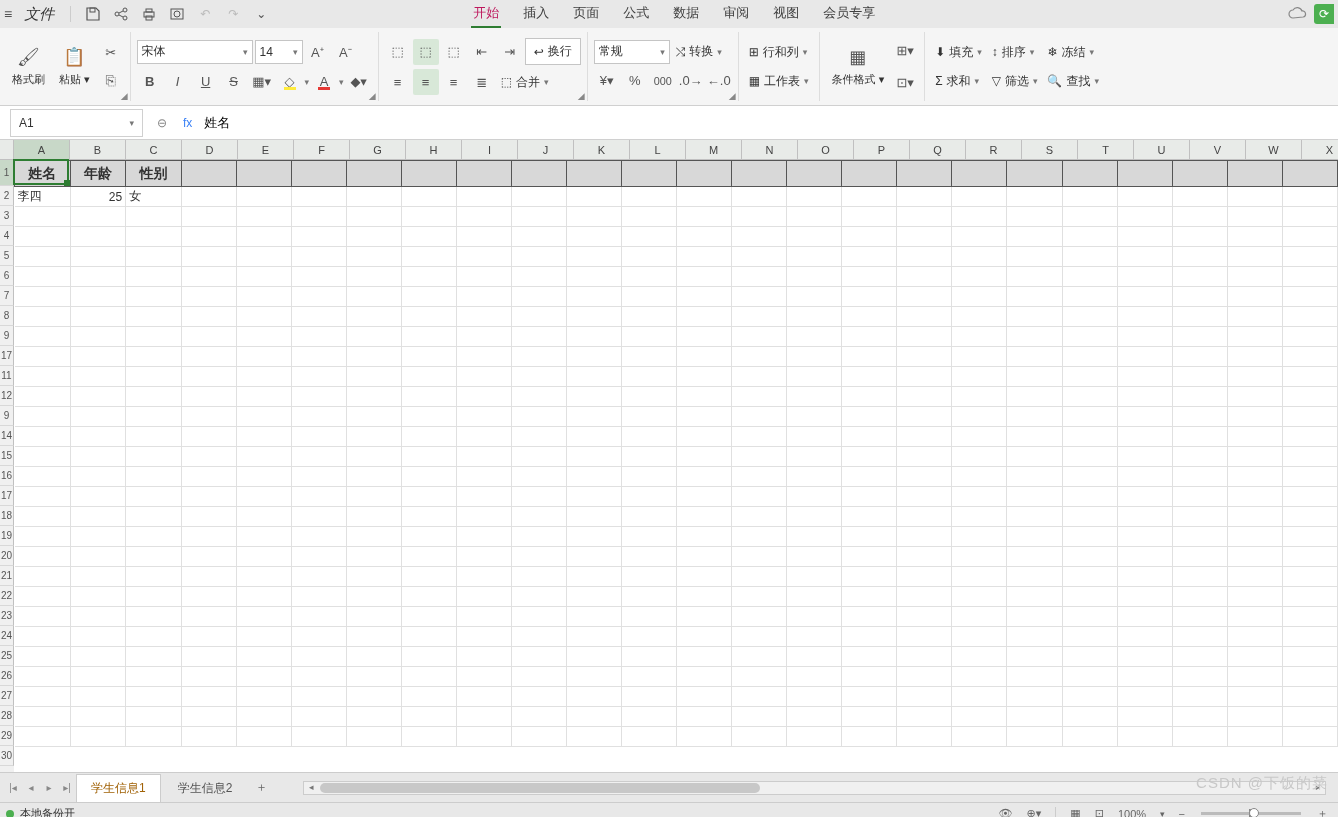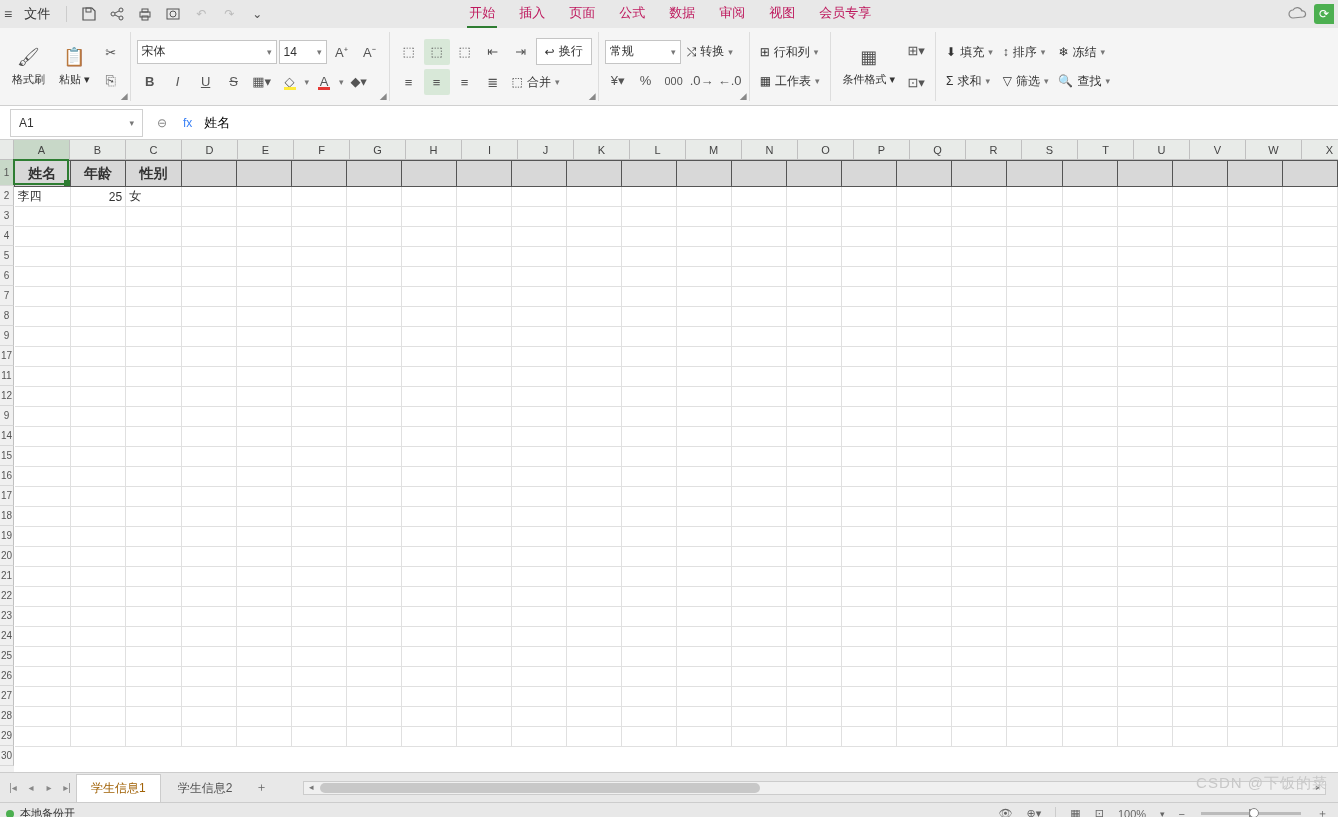--- a/index.html
+++ b/index.html
@@ -1,41 +1,41 @@
 <!DOCTYPE html>
 <html><head>
 <meta charset="utf-8">
 <style>
 * { margin: 0; padding: 0; box-sizing: border-box; font-family: "Microsoft YaHei", Arial, sans-serif; }
 body { background: #e8e8e8; width: 1338px; height: 817px; overflow: hidden; font-size: 12px; color: #333; }
 
 .titlebar { height: 28px; background: #e8e8e8; display: flex; align-items: center; padding: 0 4px; }
 .titlebar .left { display: flex; align-items: center; gap: 8px; }
 .titlebar .menu-icon { font-size: 14px; color: #555; cursor: pointer; }
-.titlebar .file-label { font-size: 13px; color: #333; padding: 0 4px; cursor: pointer; }
+.titlebar .file-label { font-size: 15px; color: #333; padding: 0 4px; cursor: pointer; font-style: italic; }
 .titlebar .sep { width: 1px; height: 16px; background: #ccc; margin: 0 4px; }
 .titlebar .qat-btn { width: 20px; height: 20px; display: flex; align-items: center; justify-content: center; color: #555; cursor: pointer; }
 .titlebar .tabs { display: flex; gap: 20px; margin-left: 200px; font-size: 13px; }
-.titlebar .tab { padding: 4px 2px; cursor: pointer; color: #be185d; }
+.titlebar .tab { padding: 4px 2px; cursor: pointer; color: #404040; }
 .titlebar .tab.active { color: #be185d; border-bottom: 2px solid #2e7d32; font-weight: 500; }
 .titlebar .right { margin-left: auto; display: flex; gap: 6px; }
 .titlebar .right .cloud { color: #888; }
 .titlebar .right .sync { background: #4caf50; color: #fff; border-radius: 3px 0 0 3px; padding: 2px 4px; }
 
 .ribbon { height: 78px; background: #f5f5f5; border-bottom: 1px solid #d0d0d0; display: flex; padding: 4px 0; }
 .ribbon-group { display: flex; flex-direction: row; align-items: center; padding: 0 6px; border-right: 1px solid #ddd; gap: 2px; position: relative; }
 .ribbon-group .expand-corner { position: absolute; bottom: 0; right: 2px; font-size: 9px; color: #888; cursor: pointer; }
 .big-btn { display: flex; flex-direction: column; align-items: center; justify-content: center; font-size: 11px; padding: 4px 6px; cursor: pointer; gap: 4px; min-width: 36px; }
 .big-btn .ico { font-size: 18px; color: #555; }
 .small-col { display: flex; flex-direction: column; gap: 2px; }
 .small-row { display: flex; gap: 2px; align-items: center; }
 .small-btn { width: 26px; height: 26px; display: flex; align-items: center; justify-content: center; cursor: pointer; color: #555; font-size: 13px; border-radius: 2px; }
 .combo { height: 24px; border: 1px solid #c5c5c5; background: #fff; display: flex; align-items: center; padding: 0 4px; font-size: 12px; cursor: pointer; }
 .combo .arrow { margin-left: auto; font-size: 9px; color: #777; }
-.font-combo { width: 140px; }
+.font-combo { width: 116px; }
 .size-combo { width: 48px; }
 .fmt-combo { width: 76px; }
 .wrap-btn { display: flex; align-items: center; gap: 4px; border: 1px solid #c5c5c5; padding: 4px 8px; font-size: 12px; cursor: pointer; background: #fff; }
 .ribbon-right-btn { display: flex; align-items: center; gap: 4px; font-size: 12px; padding: 3px 4px; cursor: pointer; }
 .ribbon-right-btn .arrow { font-size: 9px; color: #777; }
 .color-underline { width: 12px; height: 3px; margin-top: -2px; }
 
 .formula-bar { height: 34px; background: #fff; border-bottom: 1px solid #d0d0d0; display: flex; align-items: center; }
 .name-box { width: 133px; height: 28px; border: 1px solid #d0d0d0; margin: 0 4px 0 10px; display: flex; align-items: center; padding: 0 8px; font-size: 12px; }
 .name-box .arrow { margin-left: auto; font-size: 9px; color: #777; }

